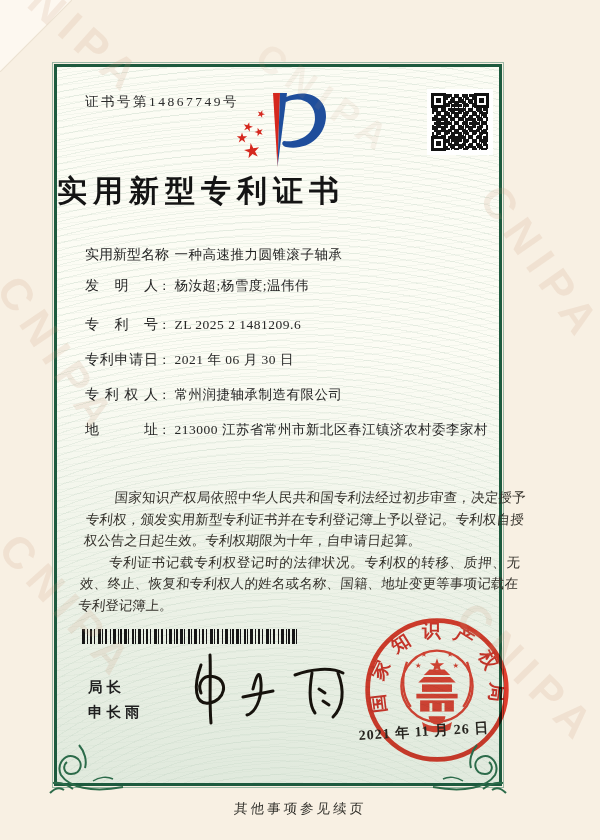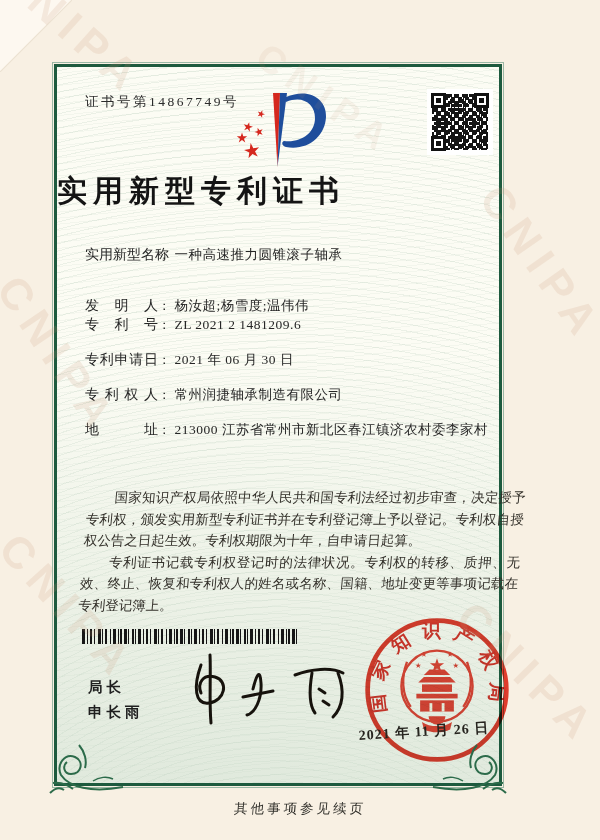--- a/index.html
+++ b/index.html
@@ -105,25 +105,25 @@
         <div class="qr-eye eye-tr"></div>
         <div class="qr-eye eye-bl"></div>
       </div>
     </div>
 
     <div class="title">实用新型专利证书</div>
 
     <div class="row" style="top:179px;">
       <span class="f-label">实用新型名称</span><span class="f-colon">：</span><span class="f-value">一种高速推力圆锥滚子轴承</span>
     </div>
-    <div class="row" style="top:230px;">
+    <div class="row" style="top:210px;">
       <span class="f-label">发明人</span><span class="f-colon">：</span><span class="f-value">杨汝超;杨雪度;温伟伟</span>
     </div>
     <div class="row" style="top:249px;">
-      <span class="f-label">专利号</span><span class="f-colon">：</span><span class="f-value">ZL 2021 2 1481209.6</span>
+      <span class="f-label">专利号</span><span class="f-colon">：</span><span class="f-value">ZL 2025 2 1481209.6</span>
     </div>
     <div class="row" style="top:284px;">
       <span class="f-label">专利申请日</span><span class="f-colon">：</span><span class="f-value">2021 年 06 月 30 日</span>
     </div>
     <div class="row" style="top:319px;">
       <span class="f-label">专利权人</span><span class="f-colon">：</span><span class="f-value">常州润捷轴承制造有限公司</span>
     </div>
     <div class="row" style="top:354px;">
       <span class="f-label">地址</span><span class="f-colon">：</span><span class="f-value">213000 江苏省常州市新北区春江镇济农村委李家村</span>
     </div>

